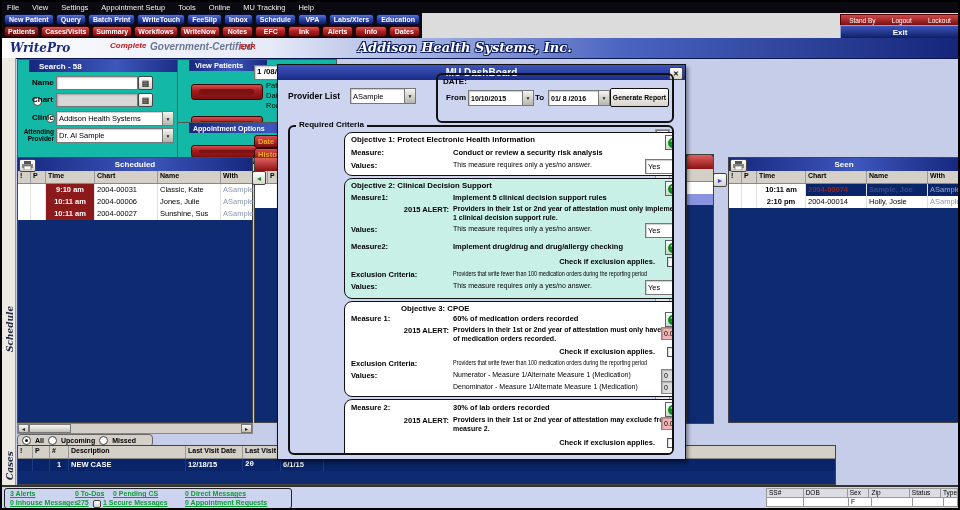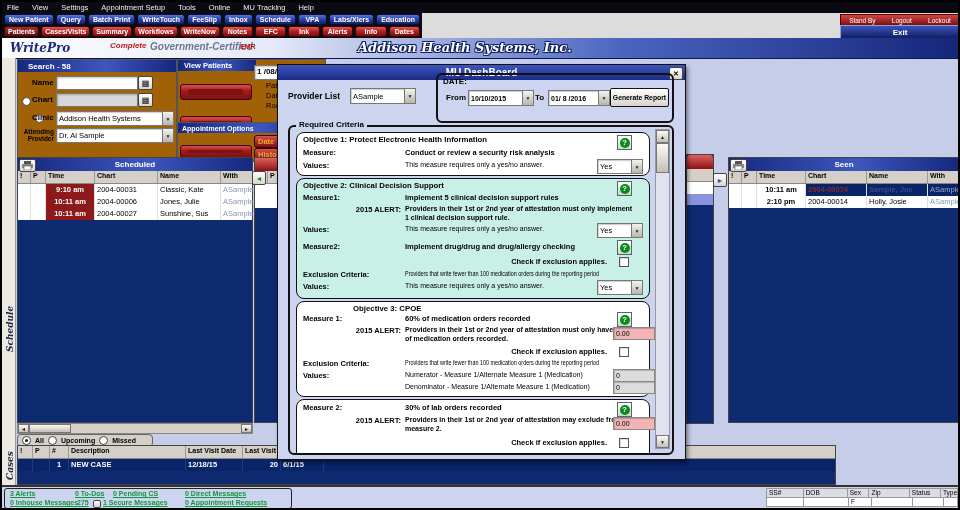--- a/index.html
+++ b/index.html
@@ -8,21 +8,21 @@
   .a{position:absolute;}
   .b{font-weight:bold;}
   .nw{white-space:nowrap;}
   .menu{background:#0a0a10;color:#eee;font-size:7.5px;display:flex;align-items:center;gap:13px;padding-left:5px;}
   .blkstrip{background:#0c0c0c;}
   .btnblue{background:linear-gradient(#5a74d8 0%,#2c44ae 45%,#101e64);border:1px solid #06103a;border-radius:3px;color:#fff;font-size:7px;font-weight:bold;display:flex;align-items:center;justify-content:center;white-space:nowrap;padding:0 4px;flex:1;}
   .btnred{background:linear-gradient(#e05a5a 0%,#b42020 45%,#7a0e0e);border:1px solid #3a0404;border-radius:3px;color:#fff;font-size:7px;font-weight:bold;display:flex;align-items:center;justify-content:center;white-space:nowrap;padding:0 3px;flex:1;}
   .btnred.active{background:linear-gradient(#a03030,#5e0808);}
   .navybar{background:linear-gradient(90deg,#16277e,#3d57bd 55%,#16277e);color:#fff;font-weight:bold;}
   .paneltitle{color:#fff;font-weight:bold;font-size:8px;display:flex;align-items:center;}
-  .panel{background:#a16207;border:1px solid #555;}
+  .panel{background:#14b8a6;border:1px solid #555;padding-left:11px;}
   .redbtn{background:linear-gradient(#d85050 0%,#a81c1c 40%,#7c1010);border:1px solid #3c0606;border-radius:3px;position:relative;}
   .redbtn::after{content:"";position:absolute;left:10%;top:32%;width:78%;height:36%;background:#7e1212;border-radius:3px;}
   .btn3d{background:linear-gradient(#ffffff,#d8d4cc);border:1px solid #444;border-radius:2px;display:flex;align-items:center;justify-content:center;}
   .inset{background:#fff;border:1px solid #777;box-shadow:inset 1px 1px 2px rgba(0,0,0,.25);}
   .combo{background:#fff;border:1px solid #777;box-shadow:inset 1px 1px 1px rgba(0,0,0,.2);display:flex;align-items:center;font-size:7.5px;padding-left:2px;overflow:hidden;}
   .combo .arr{margin-left:auto;width:10px;align-self:stretch;background:linear-gradient(#f4f4ee,#b6b6ae);border-left:1px solid #777;display:flex;align-items:center;justify-content:center;font-size:5px;color:#222;flex:none;}
   .radio{width:7px;height:7px;border-radius:50%;border:1px solid #444;background:#fff;display:inline-block;position:relative;flex:none;}
   .radio.on::after{content:"";position:absolute;left:1.5px;top:1.5px;width:3px;height:3px;border-radius:50%;background:#111;}
   .check{width:8px;height:8px;background:#fff;border:1px solid #555;box-shadow:inset 1px 1px 1px rgba(0,0,0,.15);}
   .tblhead{background:#d4d0c8;display:flex;font-size:7px;font-weight:bold;border-bottom:1px solid #888;align-items:stretch;}
@@ -34,21 +34,21 @@
   .qicon{width:13px;height:13px;background:linear-gradient(#ffffff,#ccd6cc);border:1px solid #566;display:flex;align-items:center;justify-content:center;}
   .qicon i{width:10px;height:10px;border-radius:50%;background:#0c8a1c;color:#fff;font-style:normal;font-weight:bold;font-size:7.5px;line-height:10px;text-align:center;display:block;}
   .pinkfield{background:#f2b4b4;border:1px solid #888;box-shadow:inset 1px 1px 1px rgba(0,0,0,.2);font-size:7px;padding:0 2px;line-height:11px;}
   .grayfield{background:#dcdcdc;border:1px solid #888;box-shadow:inset 1px 1px 1px rgba(0,0,0,.2);font-size:7px;padding:0 2px;line-height:11px;}
   .dl{position:absolute;font-size:7.5px;white-space:nowrap;}
   .long{font-size:6.8px;transform:scaleX(.8);transform-origin:0 50%;white-space:nowrap;}
   .glink{color:#0f9a38;text-decoration:underline;font-weight:bold;font-size:7px;white-space:nowrap;}
   .rot{transform:rotate(-90deg);transform-origin:0 0;font:italic bold 9px "DejaVu Serif",serif;color:#222a44;white-space:nowrap;}
   .scrl{background:#d4d0c8;border:1px solid #888;display:flex;align-items:center;}
   .sbtn{background:linear-gradient(#fafaf4,#c4c0b8);border:1px solid #777;font-size:5px;display:flex;align-items:center;justify-content:center;color:#222;}
-  .objbox{position:absolute;background:#fff;border:1.5px solid #111;border-radius:8px;}
+  .objbox{position:absolute;background:#fff;border:1.5px solid #111;border-radius:8px;margin-left:48px;}
 </style>
 </head>
 <body>
 
 <div id="app">
 
   <div class="a menu" style="left:0;top:0;width:956px;height:11px;">
     <span>File</span>
     <span>View</span>
     <span>Settings</span>
@@ -310,21 +310,21 @@
       <span style="width:33px;">Last Visit</span>
       <span style="width:38px;">Last Note</span>
       <span style="flex:1;border-right:none;"></span>
     </div>
     <div class="trow selnavy" style="height:12px;color:#fff;font-weight:bold;background:#0a246a;">
       <span style="width:10px;border-color:#1a3a8a;"></span>
       <span style="width:12px;border-color:#1a3a8a;"></span>
       <span style="width:14px;border-color:#1a3a8a;text-align:center;">1</span>
       <span style="width:112px;border-color:#1a3a8a;">NEW CASE</span>
       <span style="width:52px;border-color:#1a3a8a;">12/18/15</span>
-      <span style="width:33px;border-color:#1a3a8a;text-align:right;">20</span>
+      <span style="width:33px;border-color:#1a3a8a;text-align:left;font-family:Liberation Mono, monospace;">20</span>
       <span style="width:38px;border-color:#1a3a8a;">6/1/15</span>
       <span style="flex:1;border-right:none;"></span>
     </div>
   </div>
 
   <div class="a" style="left:0;top:483px;width:956px;height:23px;background:#cdd4f0;border-top:2px solid #333;">
     <div class="a" style="left:2px;top:1px;width:286px;height:19px;border:1.5px solid #222;border-radius:3px;">
       <span class="a glink" style="left:5px;top:1px;">3 Alerts</span>
       <span class="a glink" style="left:70px;top:1px;">0 To-Dos</span>
       <span class="a glink" style="left:108px;top:1px;">0 Pending CS</span>

